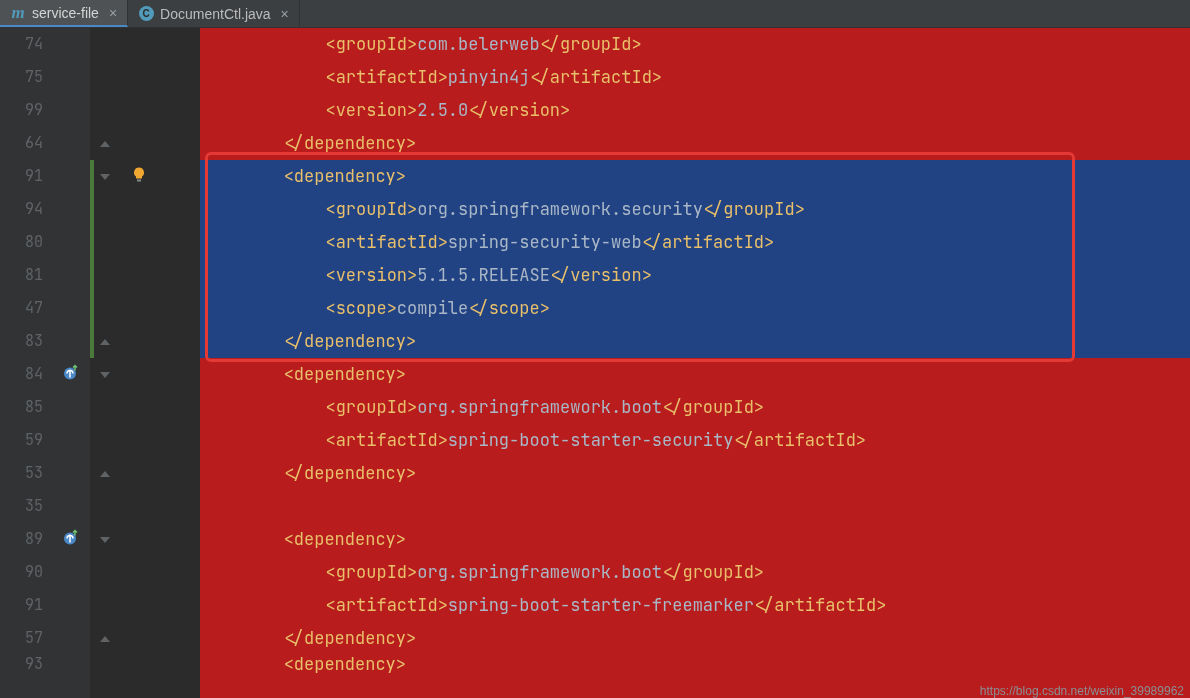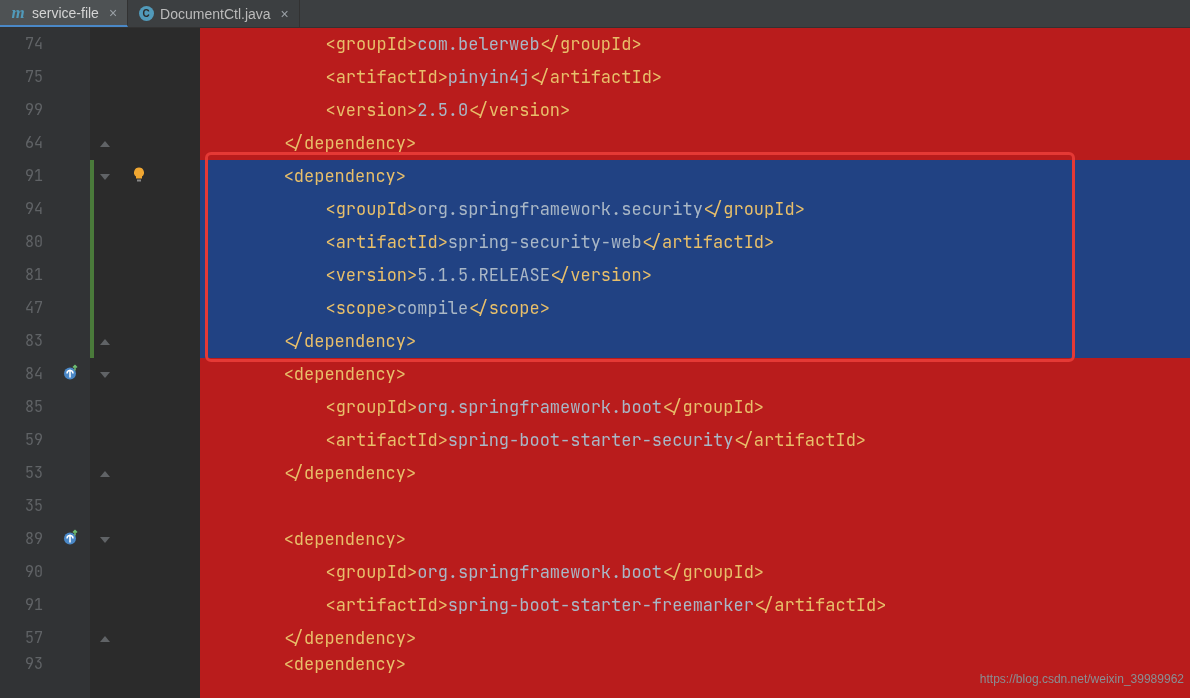--- a/index.html
+++ b/index.html
@@ -85,21 +85,21 @@
 .highlight-box {
   position:absolute;
   border:3px solid #e53935;
   border-radius:6px;
   pointer-events:none;
   z-index:10;
 }
 .watermark {
   position:absolute;
   right:6px;
-  bottom:12px;
+  bottom:0;
   color:#8a8f94;
   font-size:12px;
   font-family:Arial,sans-serif;
 }
 .override-icon {
   position:absolute;
   left:3px;
   top:50%;
   transform:translateY(-50%);
 }

